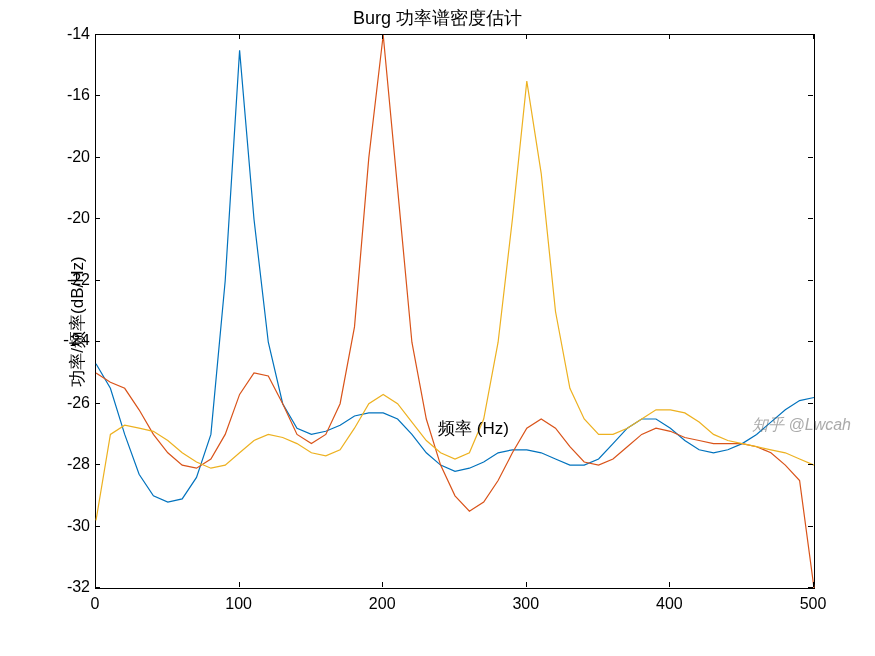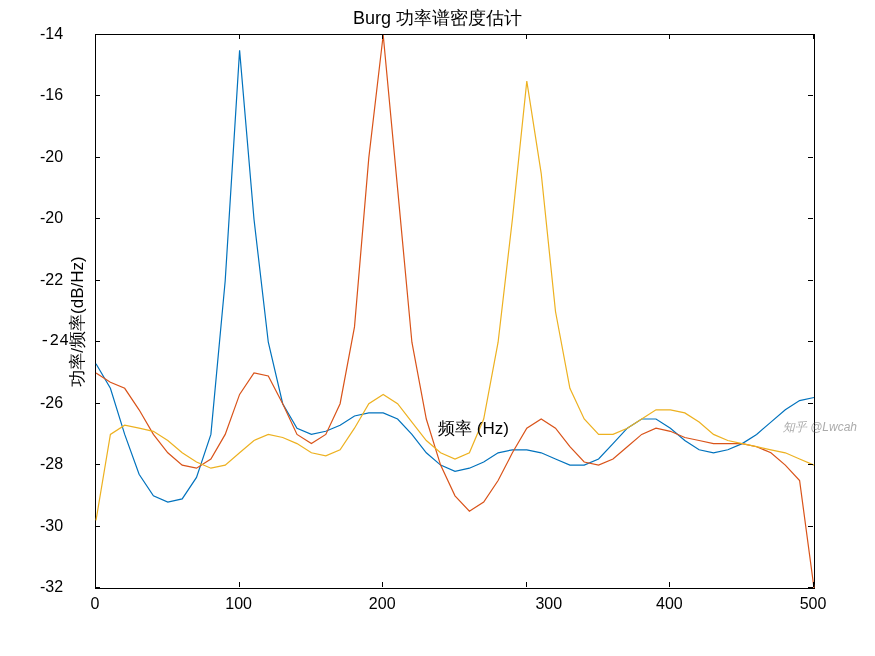--- a/index.html
+++ b/index.html
@@ -54,21 +54,21 @@
     text-align: center;
     font-size: 17px;
     color: #000;
     padding-left: 36px;
   }
   .ytick {
     position: absolute;
     right: 785px;
     font-size: 16px;
     color: #000;
-    text-align: left;
+    text-align: right;
     width: 50px;
     line-height: 1;
     transform: translateY(-50%);
   }
   .xtick {
     position: absolute;
     top: 595px;
     font-size: 16px;
     color: #000;
     text-align: center;
@@ -93,23 +93,23 @@
     width: 718px;
     height: 553px;
     overflow: visible;
   }
   .series-line {
     fill: none;
     stroke-width: 1.2;
   }
   .watermark {
     position: absolute;
-    right: 18px;
+    right: 24px;
     bottom: 28px;
-    font-size: 12px;
+    font-size: 16px;
     color: rgba(100,100,100,0.55);
     font-style: italic;
   }
 </style>
 </head>
 <body>
 
 <div class="chart-container">
 
   <div class="title">Burg 功率谱密度估计</div>
@@ -161,21 +161,21 @@
   <div id="xtick-holder">
       <div class="xtick" style="left: 95px;">0</div>
       <div class="tick-mark-x" style="left: 95px; top: 582px;"></div>
       <div class="tick-mark-x" style="left: 95px; top: 34px;"></div>
       <div class="xtick" style="left: 238.6px;">100</div>
       <div class="tick-mark-x" style="left: 238.6px; top: 582px;"></div>
       <div class="tick-mark-x" style="left: 238.6px; top: 34px;"></div>
       <div class="xtick" style="left: 382.2px;">200</div>
       <div class="tick-mark-x" style="left: 382.2px; top: 582px;"></div>
       <div class="tick-mark-x" style="left: 382.2px; top: 34px;"></div>
-      <div class="xtick" style="left: 525.8px; margin-left: 23px;">300</div>
+      <div class="xtick" style="left: 525.8px;">300</div>
       <div class="tick-mark-x" style="left: 525.8px; top: 582px;"></div>
       <div class="tick-mark-x" style="left: 525.8px; top: 34px;"></div>
       <div class="xtick" style="left: 669.4px;">400</div>
       <div class="tick-mark-x" style="left: 669.4px; top: 582px;"></div>
       <div class="tick-mark-x" style="left: 669.4px; top: 34px;"></div>
       <div class="xtick" style="left: 813px;">500</div>
       <div class="tick-mark-x" style="left: 813px; top: 582px;"></div>
       <div class="tick-mark-x" style="left: 813px; top: 34px;"></div>
     </div>
 

